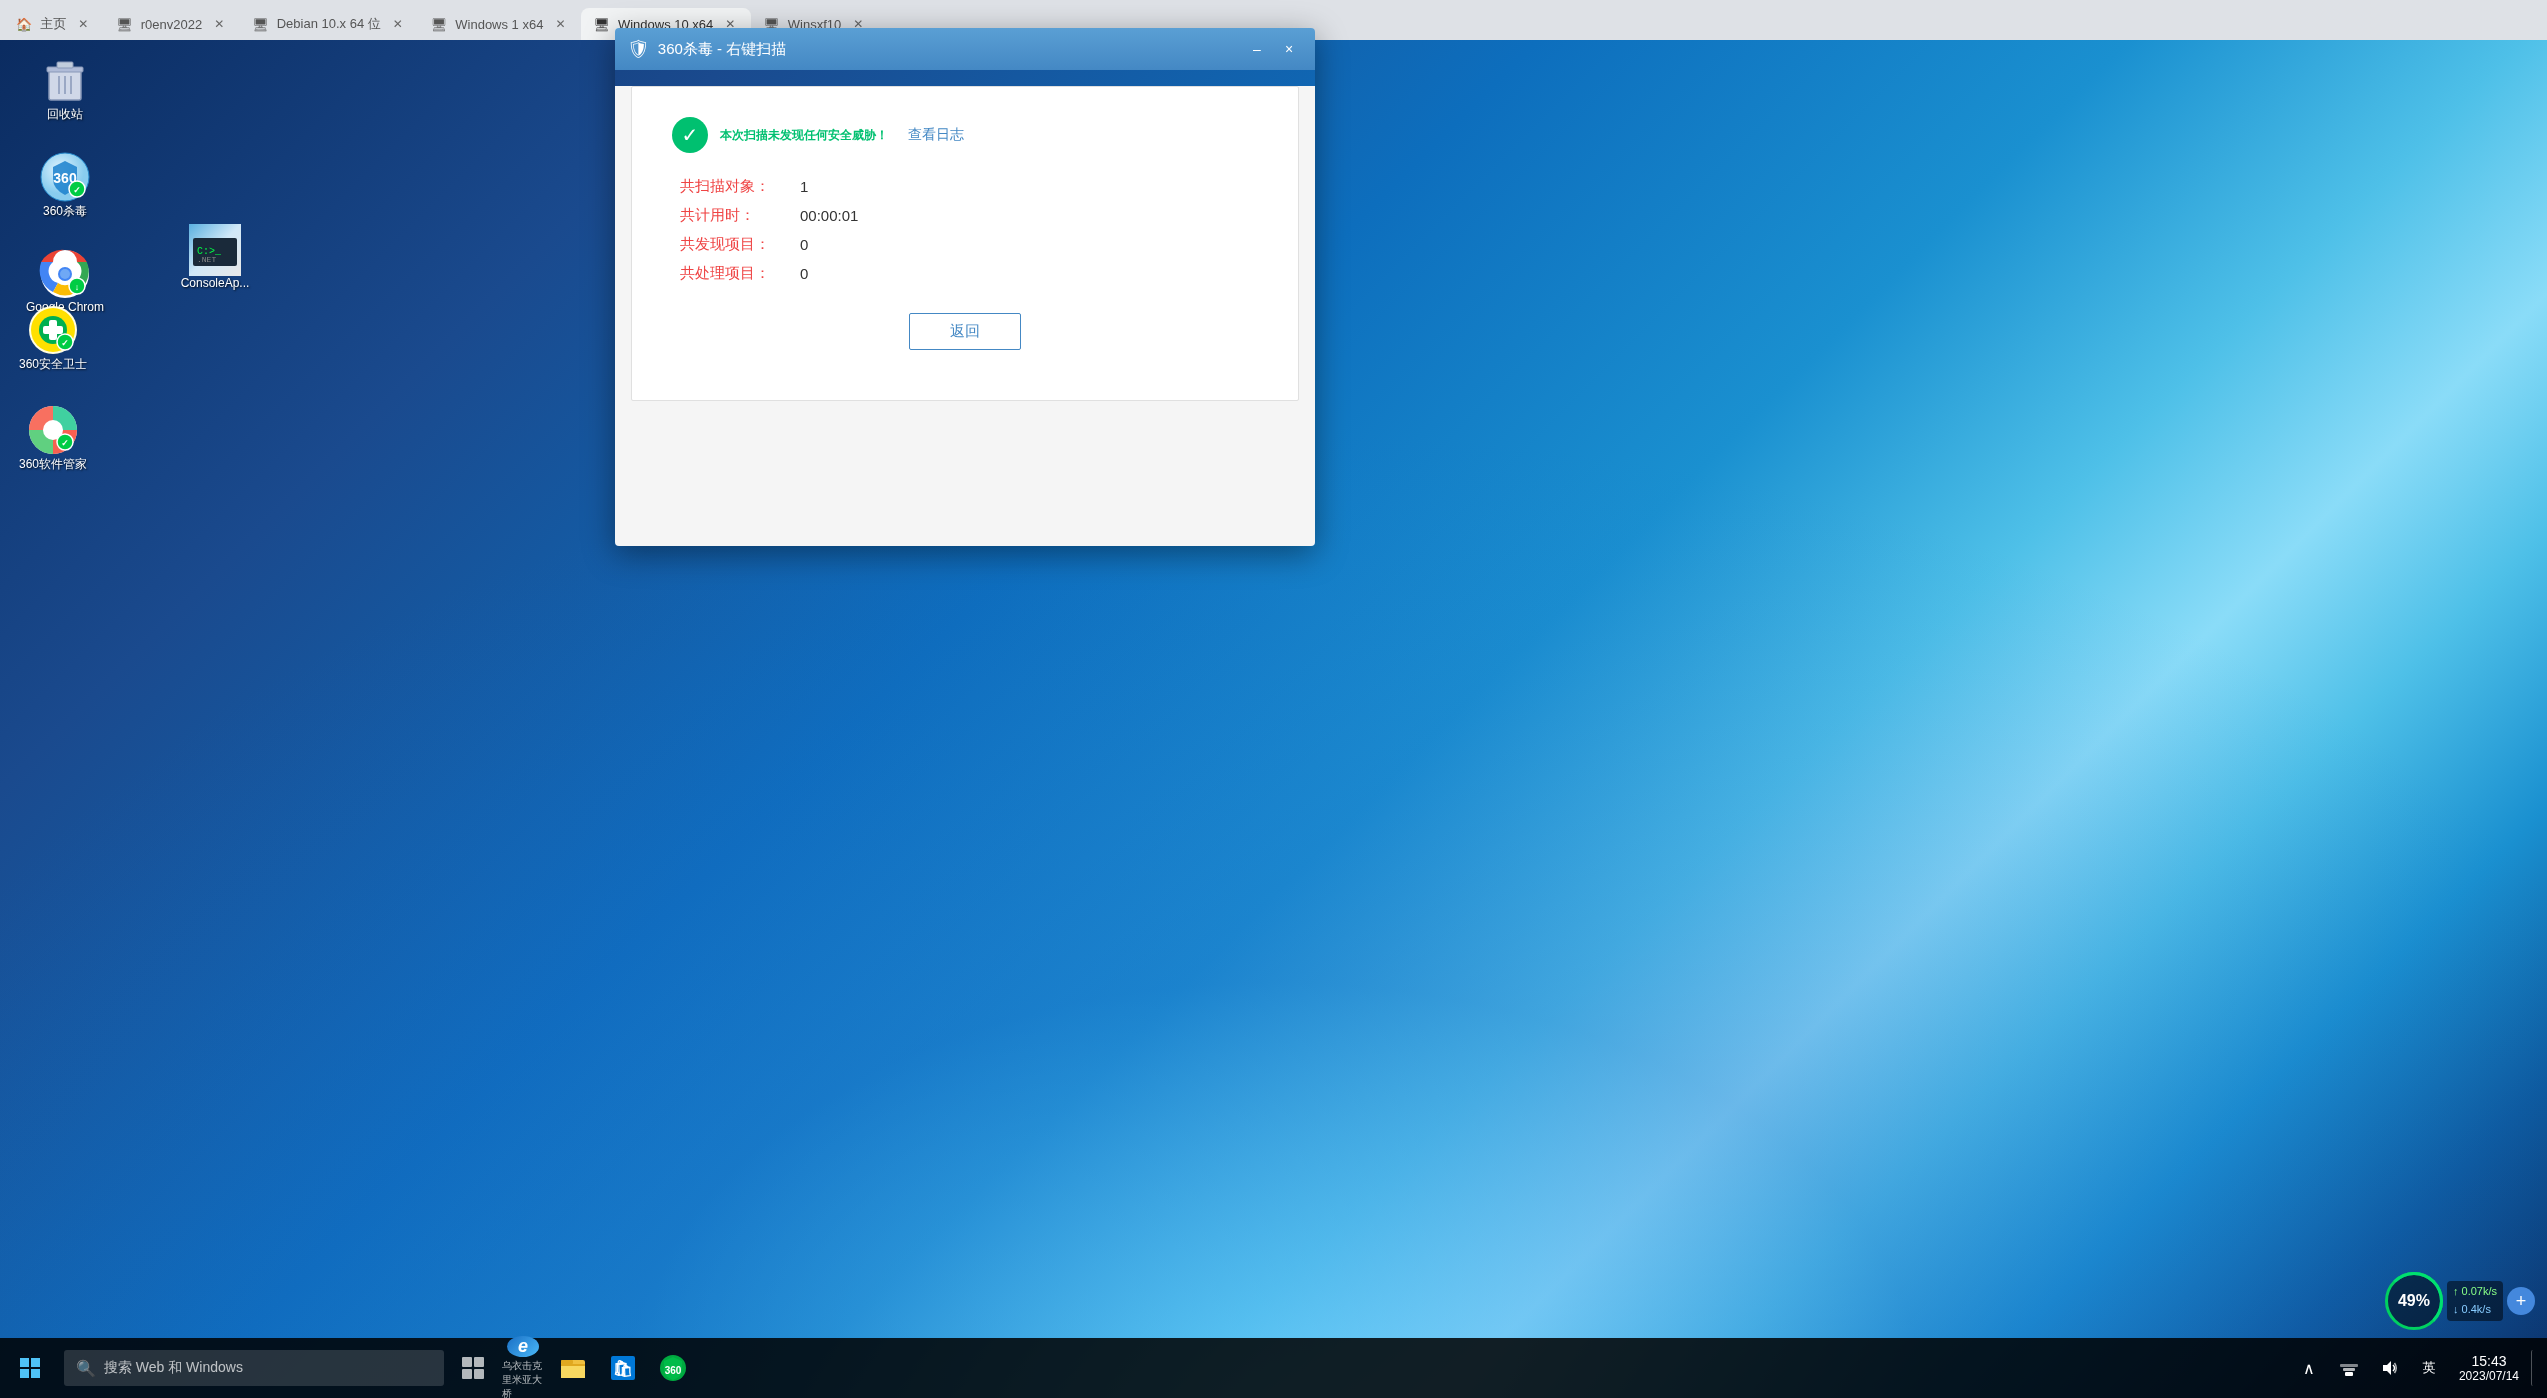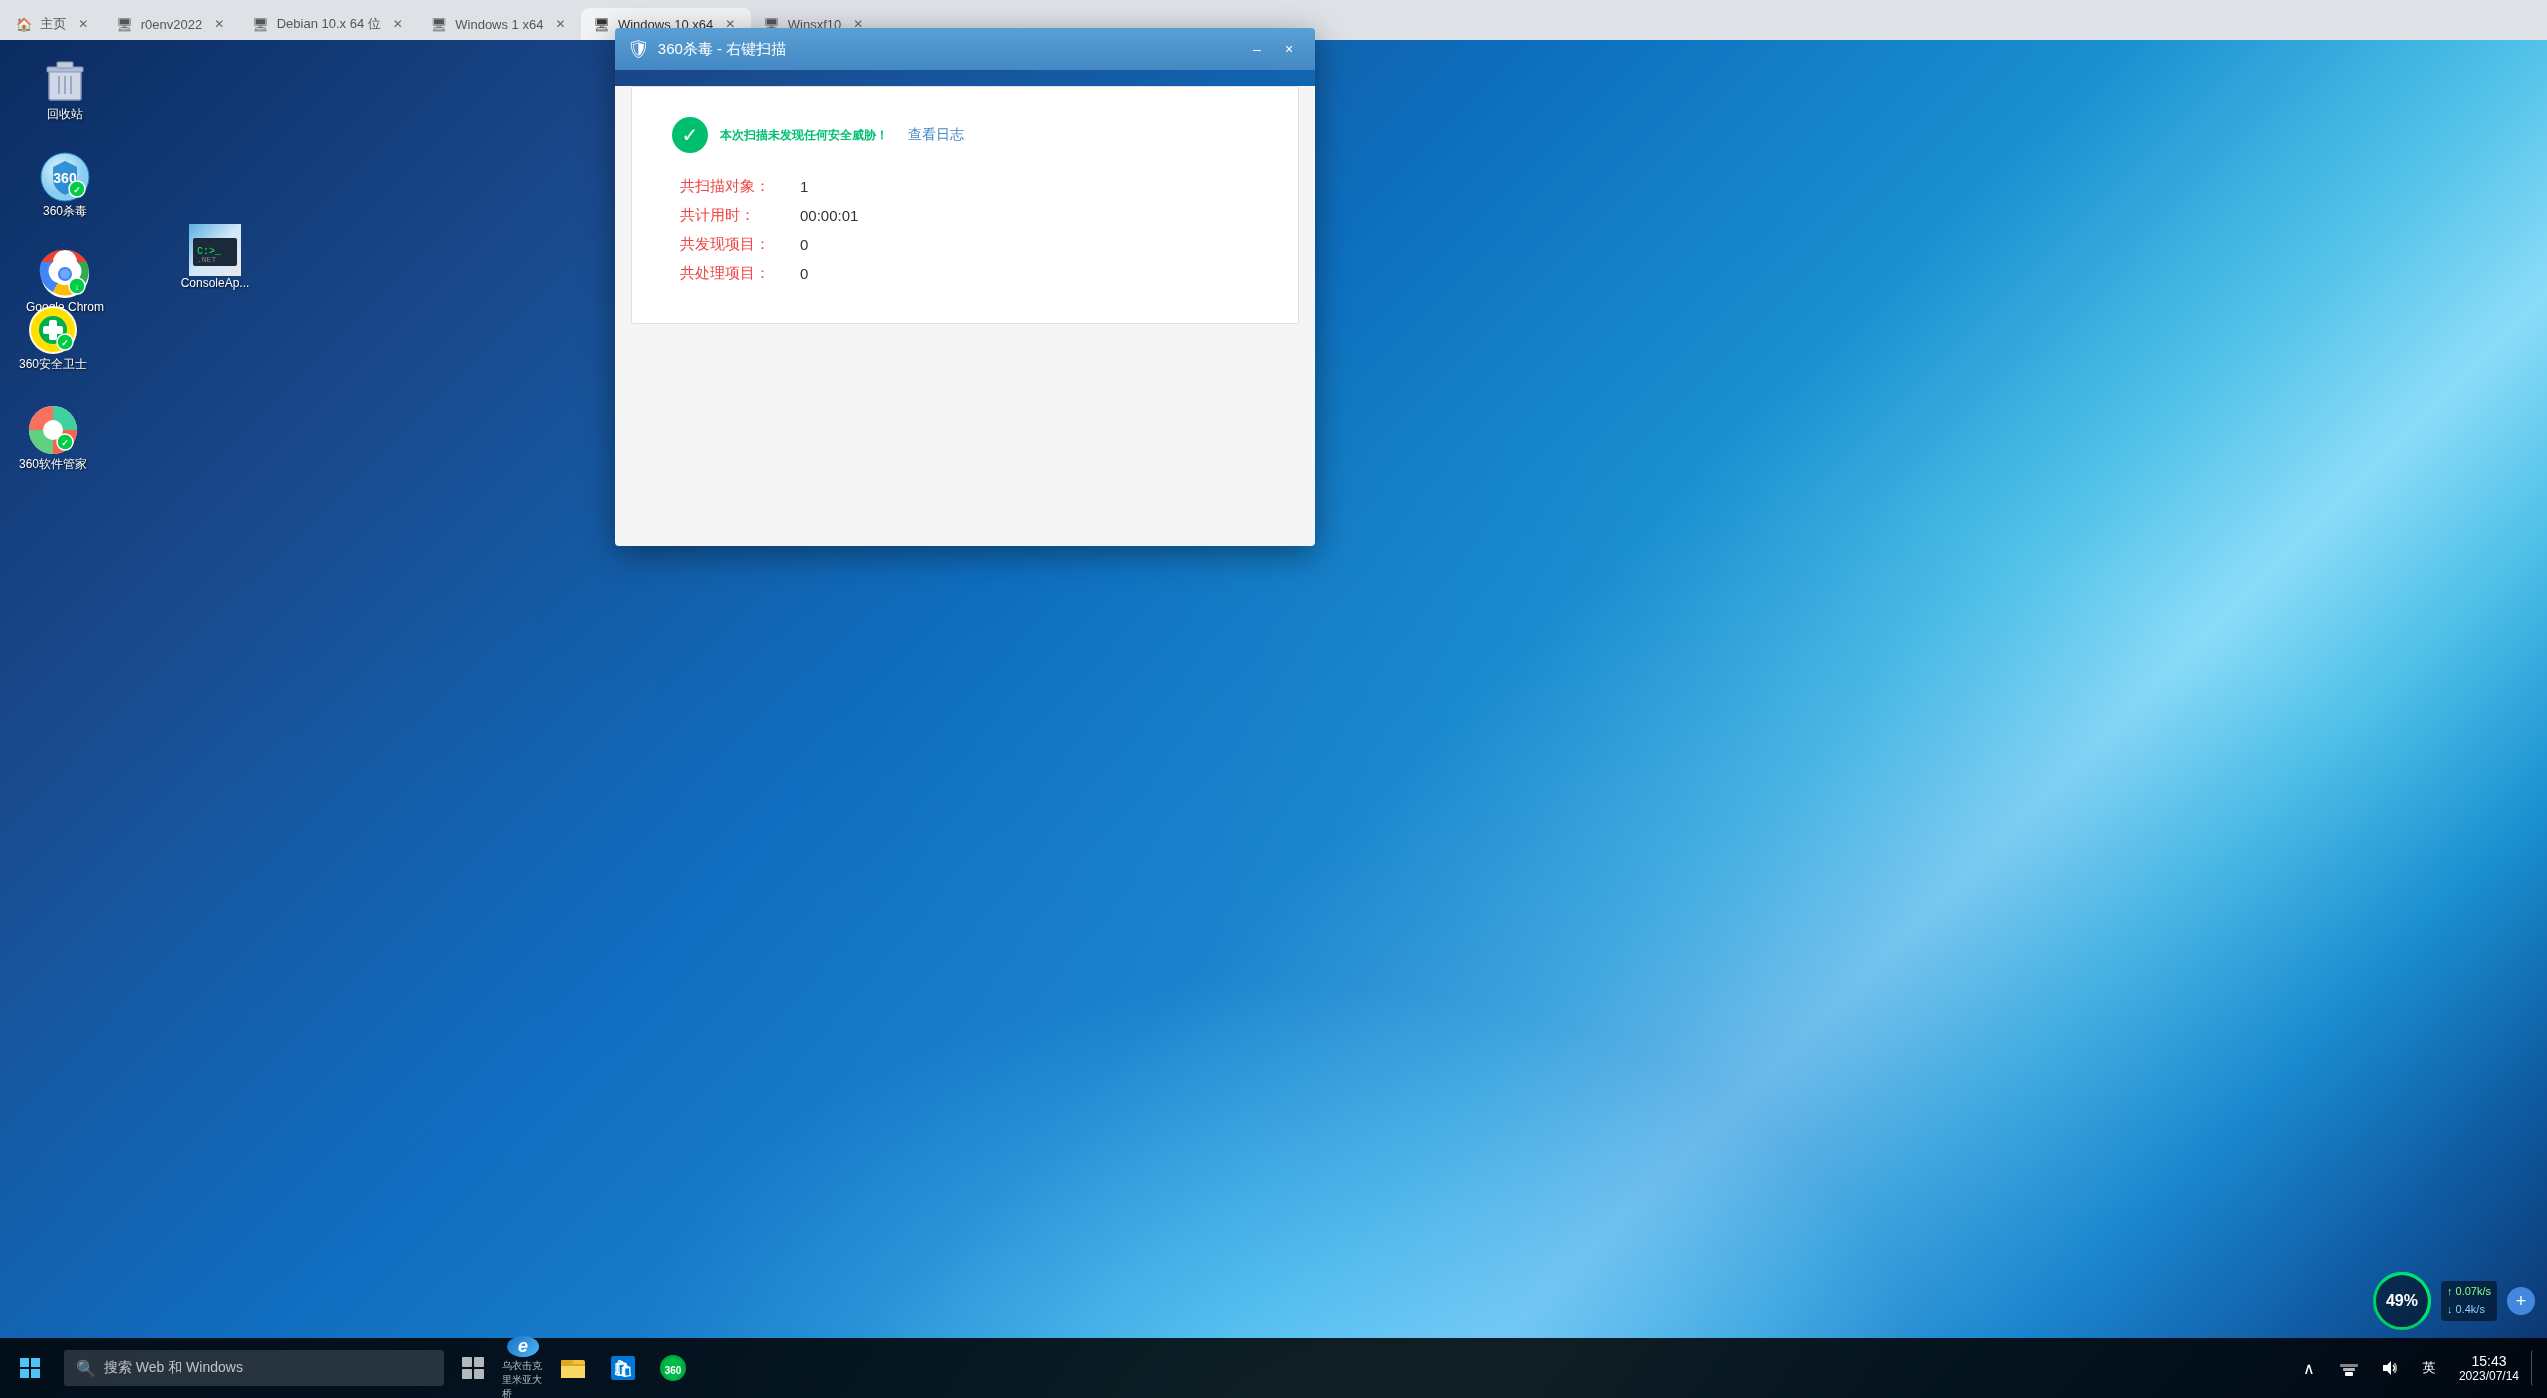--- a/index.html
+++ b/index.html
@@ -344,21 +344,21 @@
       font-family: 'Microsoft YaHei', sans-serif;
     }
 
     
     .net-speed-widget {
       position: absolute;
       bottom: 68px;
       right: 12px;
       display: flex;
       align-items: center;
-      gap: 10px;
+      gap: 4px;
       z-index: 150;
     }
 
     .speed-circle {
       width: 58px;
       height: 58px;
       border-radius: 50%;
       border: 3px solid #00d060;
       background: rgba(0,0,0,0.5);
       display: flex;
@@ -638,20 +638,23 @@
             <div class="scan-stat-row">
               <span class="scan-stat-label">共发现项目：</span>
               <span class="scan-stat-value">0</span>
             </div>
             <div class="scan-stat-row">
               <span class="scan-stat-label">共处理项目：</span>
               <span class="scan-stat-value">0</span>
             </div>
           </div>
 
+          <div class="dialog-footer">
+            <button class="return-btn">返回</button>
+          </div>
         </div>
       </div>
     </div>
   </div>
 
   <div class="net-speed-widget">
     <div class="speed-circle">
       <span>49%</span>
     </div>
     <div class="speed-info">

